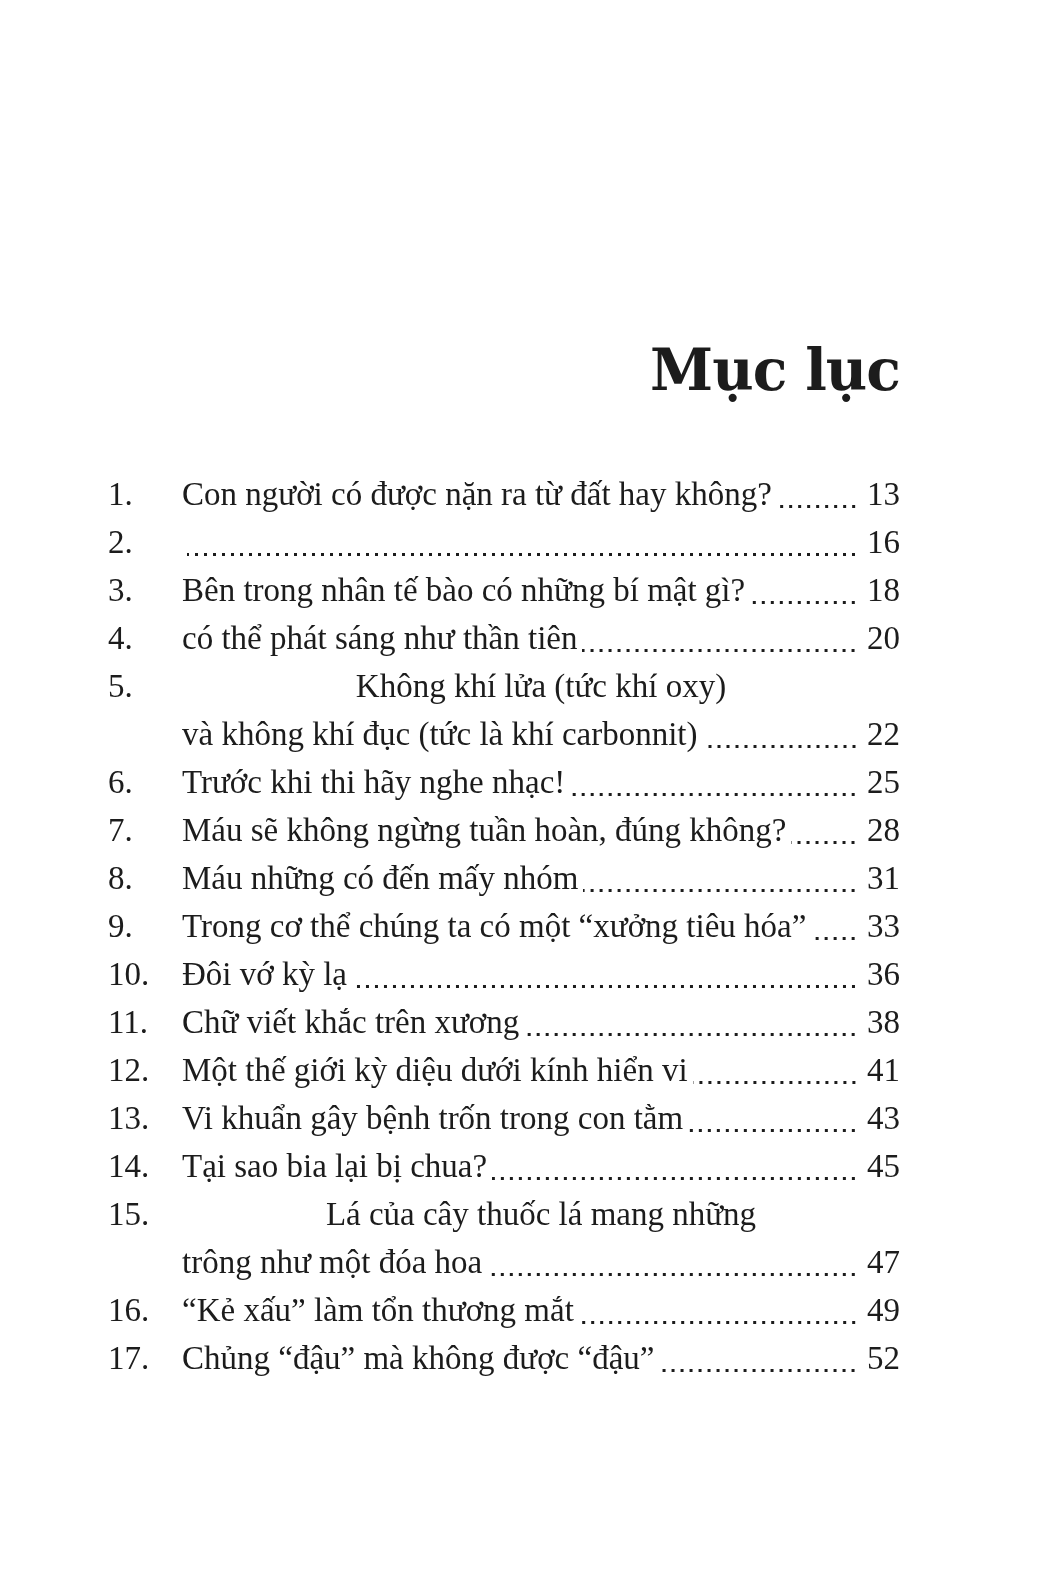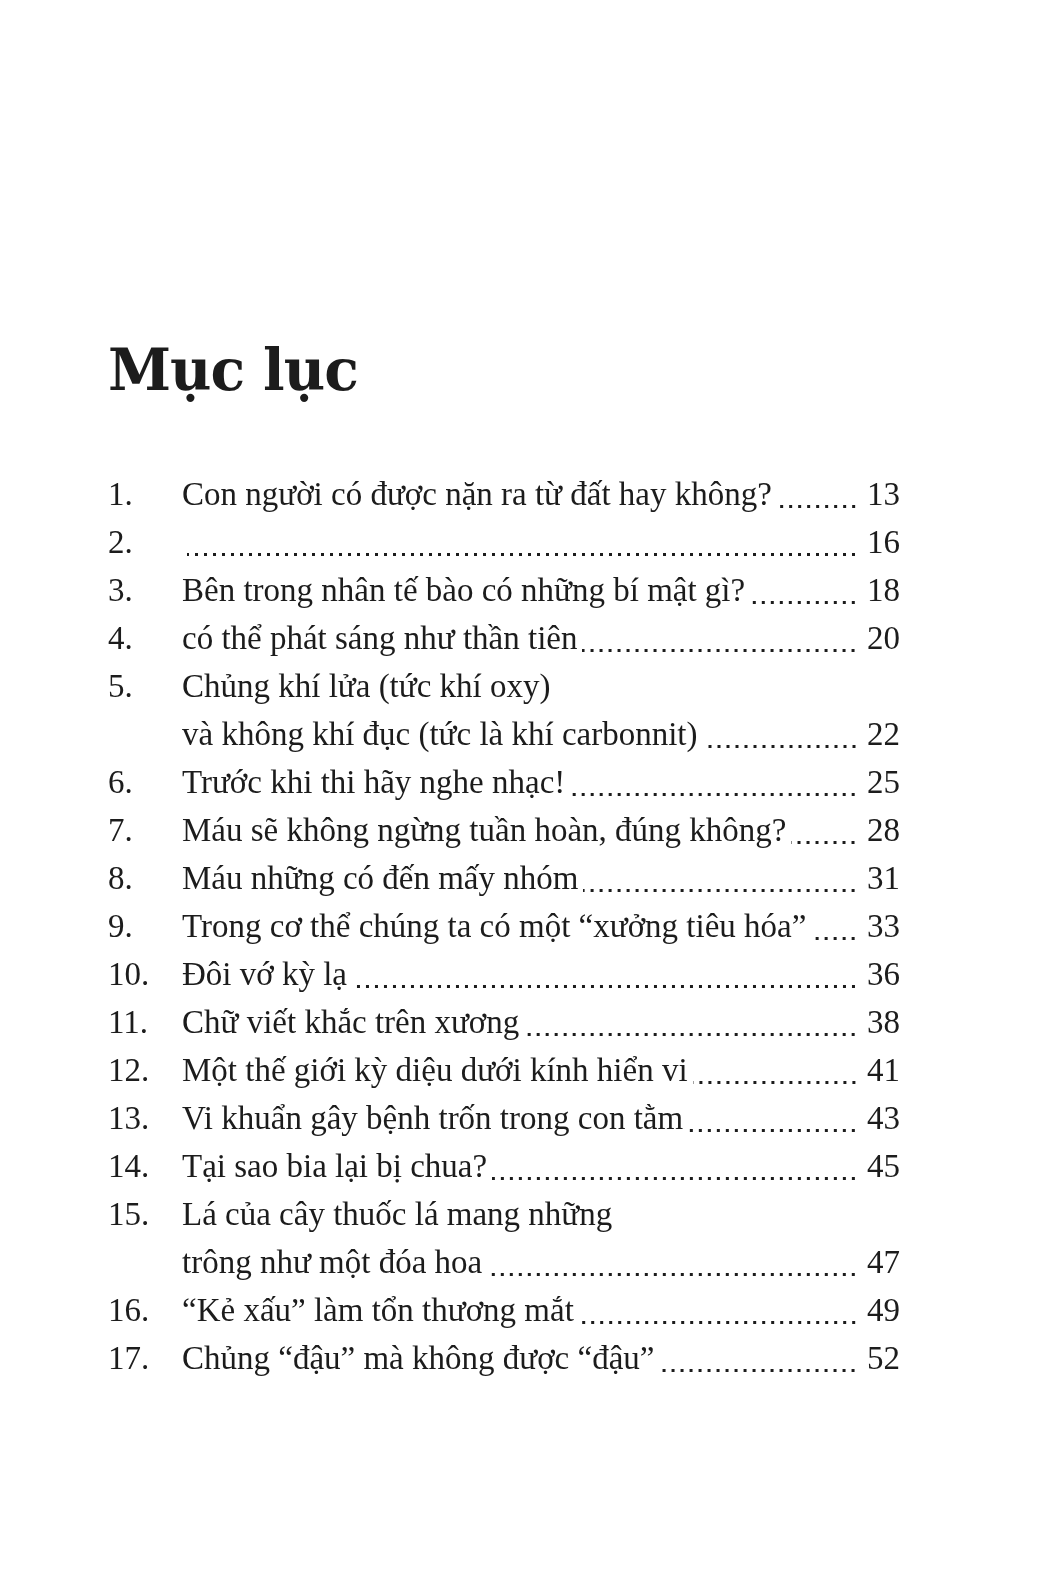--- a/index.html
+++ b/index.html
@@ -9,41 +9,41 @@
     height: 1572px;
     margin: 0 auto;
     background: #ffffff;
     color: #1c1c1c;
     font-family: "Liberation Serif", "DejaVu Serif", serif;
     overflow: hidden;
   }
   .title {
     margin: 0;
     padding: 341px 155px 0 108px;
-    text-align: left;
+    text-align: right;
     font-family: "DejaVu Serif", "Liberation Serif", serif;
     font-weight: bold;
     font-size: 57px;
     line-height: 57px;
     letter-spacing: -1px;
     color: #1c1c1c;
   }
   .toc {
     margin-top: 72px;
     padding: 0 155px 0 108px;
     font-size: 33px;
     line-height: 48px;
   }
   .toc-row { display: flex; align-items: flex-start; }
   .toc-num {
     width: 74px;
     flex: 0 0 74px;
   }
   .toc-body { flex: 1 1 auto; min-width: 0; }
-  .toc-line { white-space: nowrap; }
+  .toc-line { white-space: nowrap; text-align: center; }
   .toc-line-last { display: flex; align-items: baseline; }
   .toc-text { white-space: nowrap; flex: 0 1 auto; }
   .toc-dots {
     flex: 1 1 24px;
     min-width: 0;
     height: 5px;
     align-self: flex-end;
     margin: 0 1px 9px 5px;
     background-image: radial-gradient(circle, #1c1c1c 1.7px, rgba(0,0,0,0) 2px);
     background-size: 9px 5px;
@@ -93,21 +93,21 @@
           <div class="toc-line toc-line-last">
             <span class="toc-text">có thể phát sáng như thần tiên</span>
             <span class="toc-dots"></span>
             <span class="toc-page">20</span>
           </div>
         </div>
       </div>
       <div class="toc-row">
         <div class="toc-num">5.</div>
         <div class="toc-body">
-          <div class="toc-line"><span class="toc-text">Chủng khí lửa (tức khí oxy)</span></div>
+          <div class="toc-line"><span class="toc-text">Không khí lửa (tức khí oxy)</span></div>
           <div class="toc-line toc-line-last">
             <span class="toc-text">và không khí đục (tức là khí carbonnit) </span>
             <span class="toc-dots"></span>
             <span class="toc-page">22</span>
           </div>
         </div>
       </div>
       <div class="toc-row">
         <div class="toc-num">6.</div>
         <div class="toc-body">

